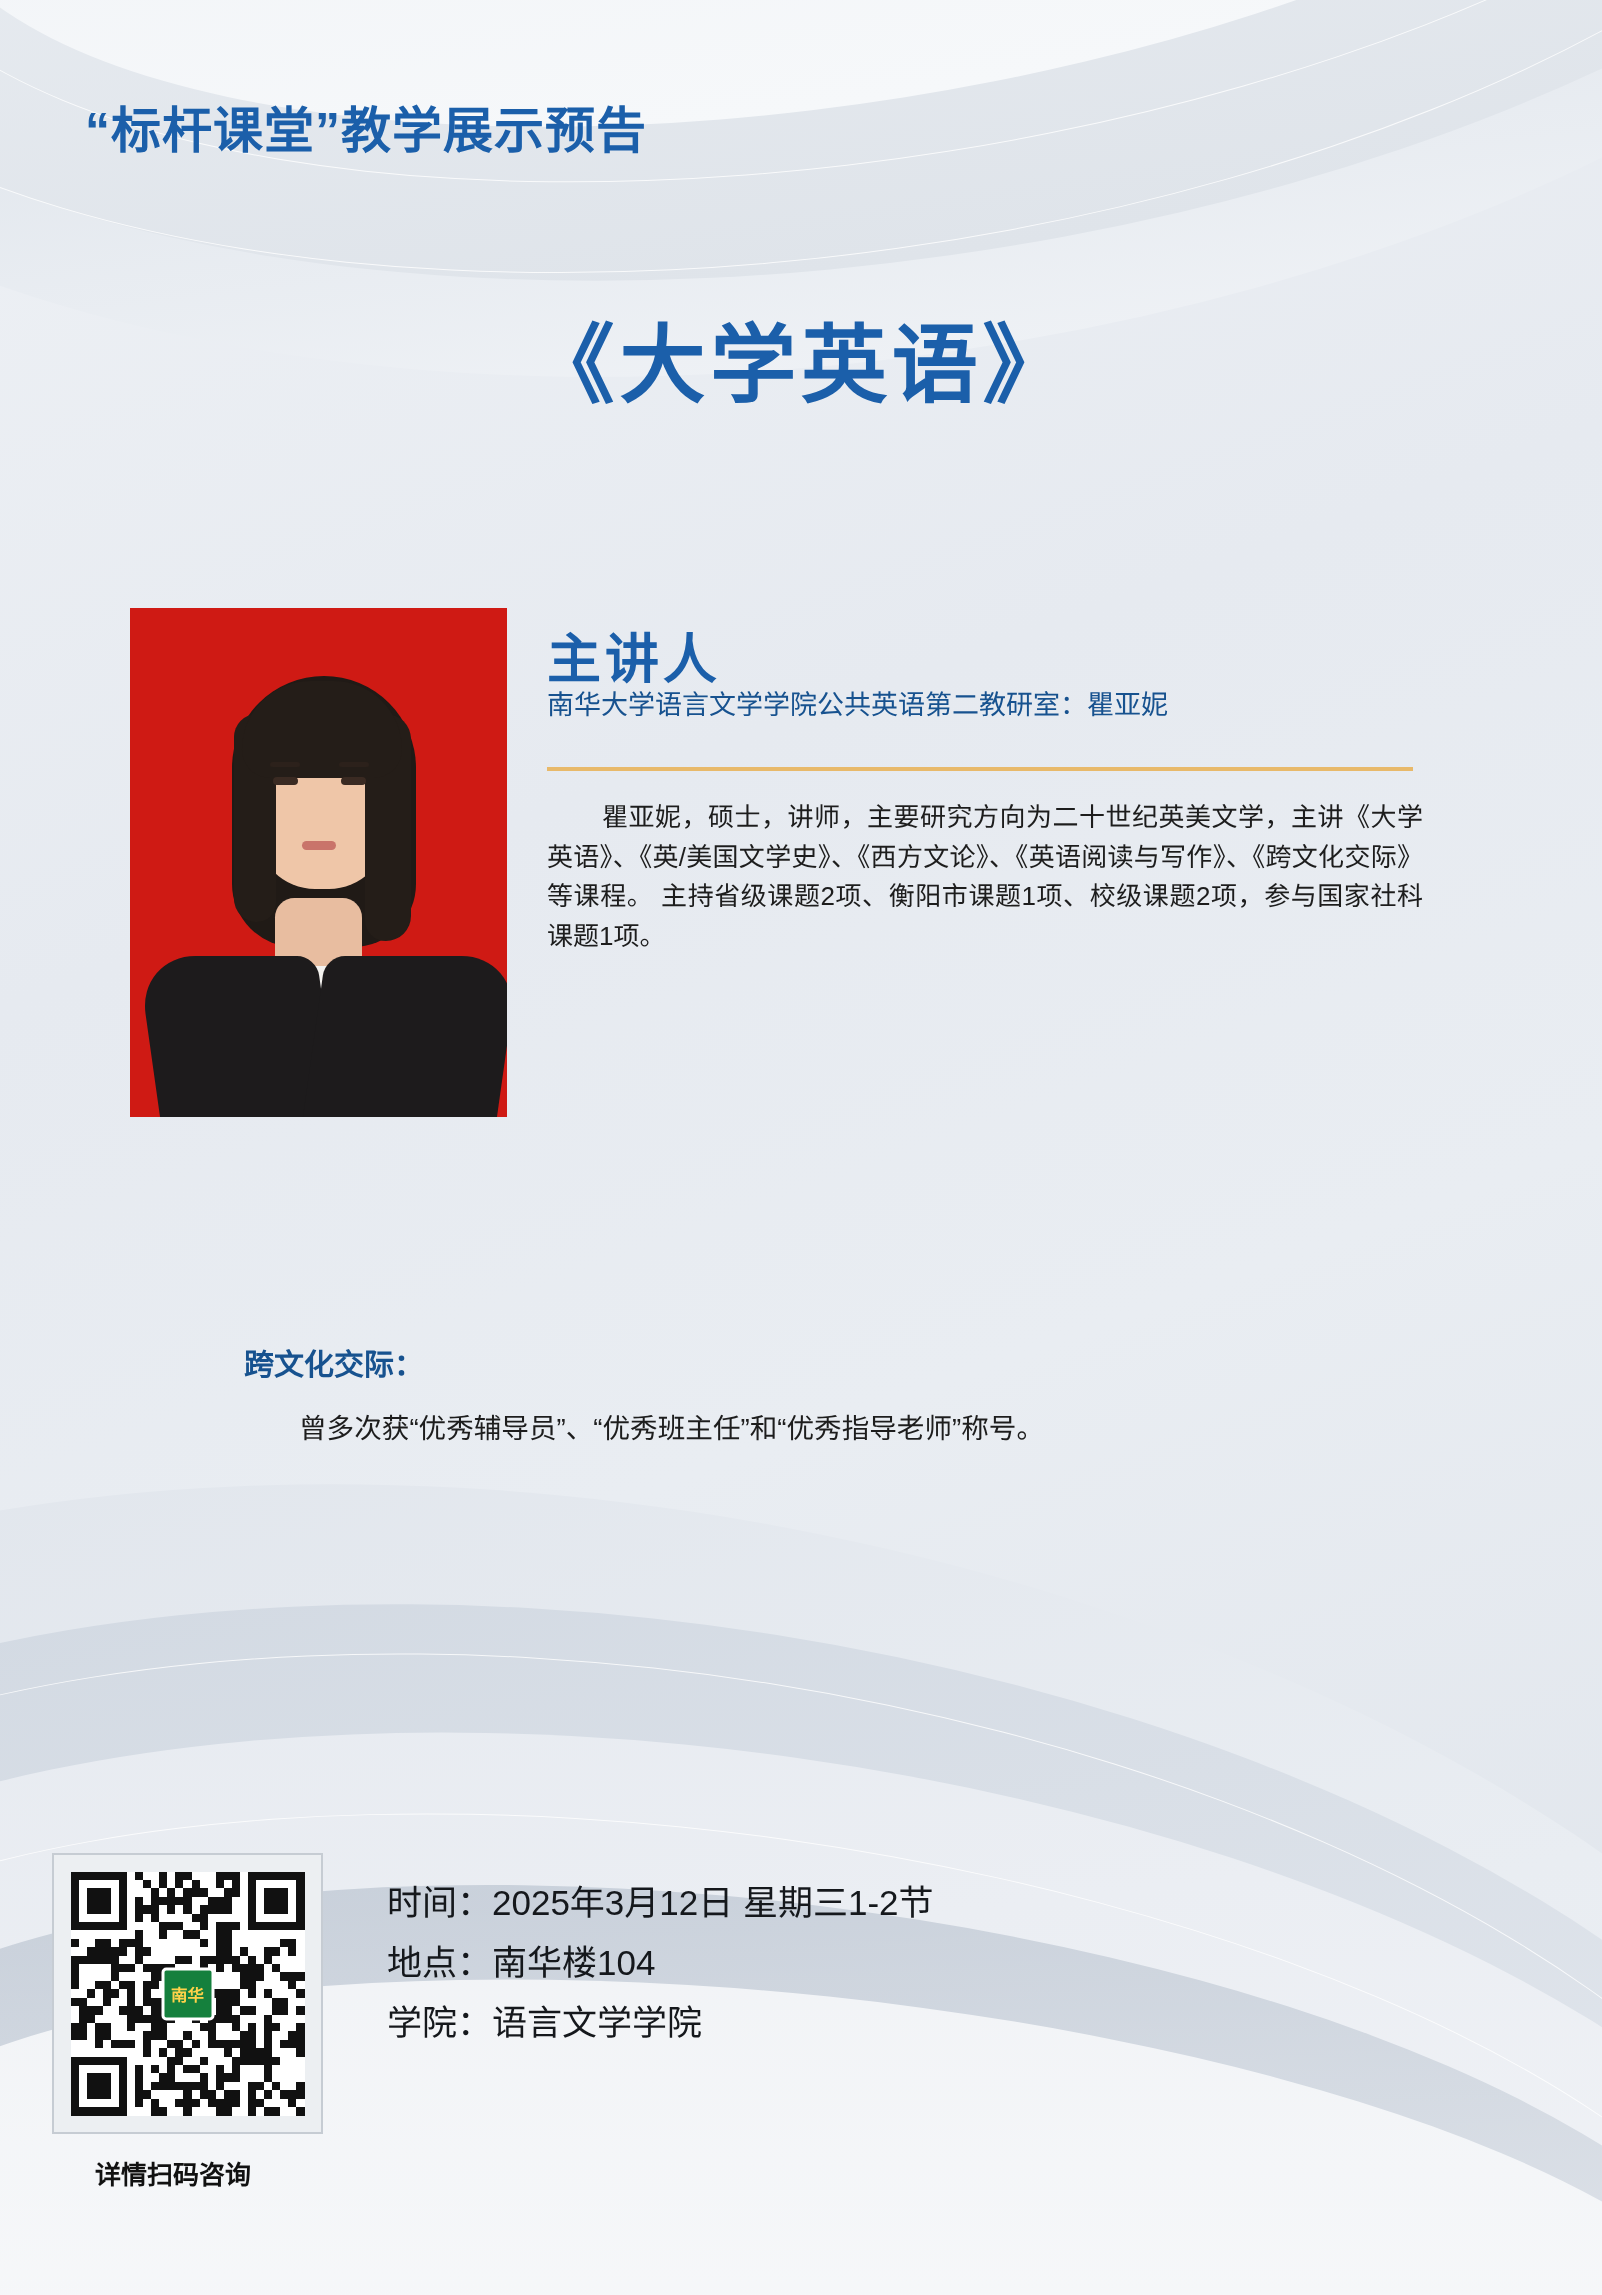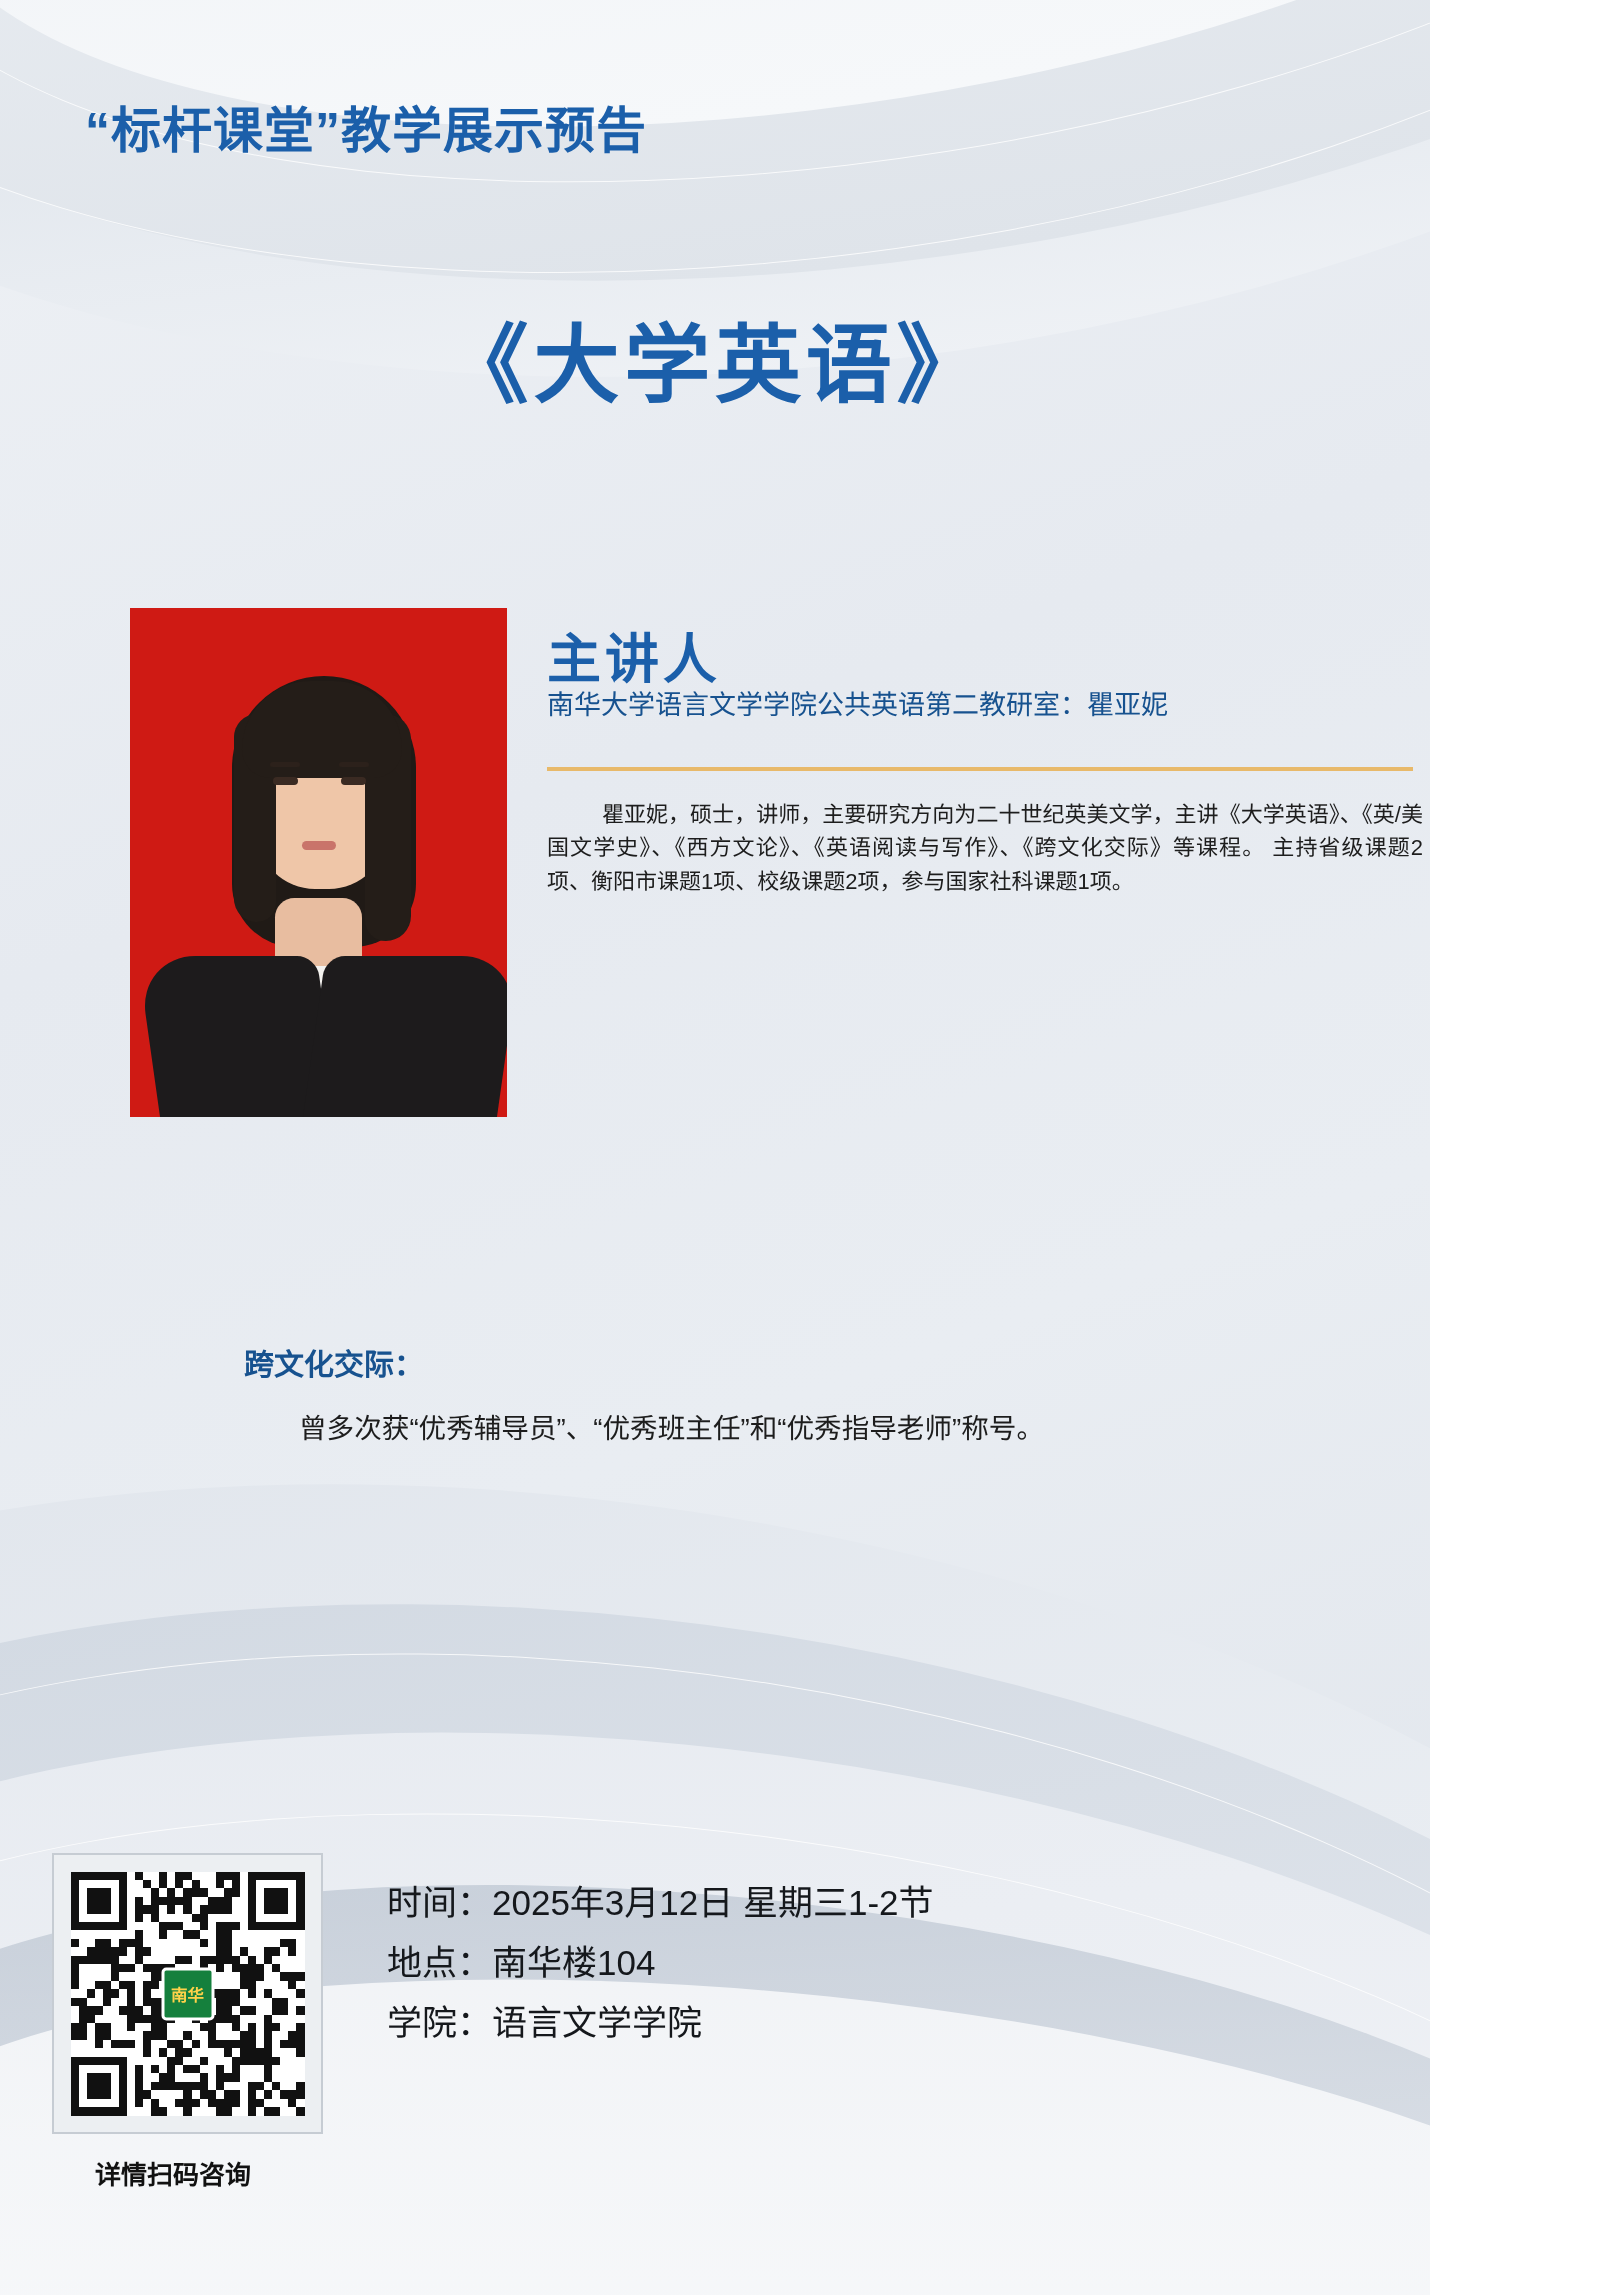--- a/index.html
+++ b/index.html
@@ -5,21 +5,21 @@
   html, body {
     margin: 0;
     padding: 0;
     background: #ffffff;
   }
   body {
     font-family: "Liberation Sans", "DejaVu Sans", sans-serif;
   }
   #poster {
     position: relative;
-    width: 1430px;
+    width: 1602px;
     height: 2295px;
     overflow: hidden;
     background: linear-gradient(160deg, #eef1f5 0%, #e6eaf0 35%, #e9edf2 60%, #dfe4eb 100%);
   }
 
   
   .swoosh {
     position: absolute;
     border-radius: 50%;
     pointer-events: none;
@@ -203,21 +203,21 @@
   #divider {
     position: absolute;
     left: 547px; top: 767px;
     width: 866px; height: 4.4px;
     background: #e8b96a;
   }
   #bio {
     position: absolute;
     left: 547px; top: 798px;
     width: 876px;
-    font-size: 22px;
+    font-size: 26px;
     line-height: 1.52;
     color: #1d1d1d;
     text-indent: 55px;
     text-align: justify;
   }
 
   #honors-title {
     position: absolute;
     left: 244px; top: 1340px;
     font-size: 30px;

